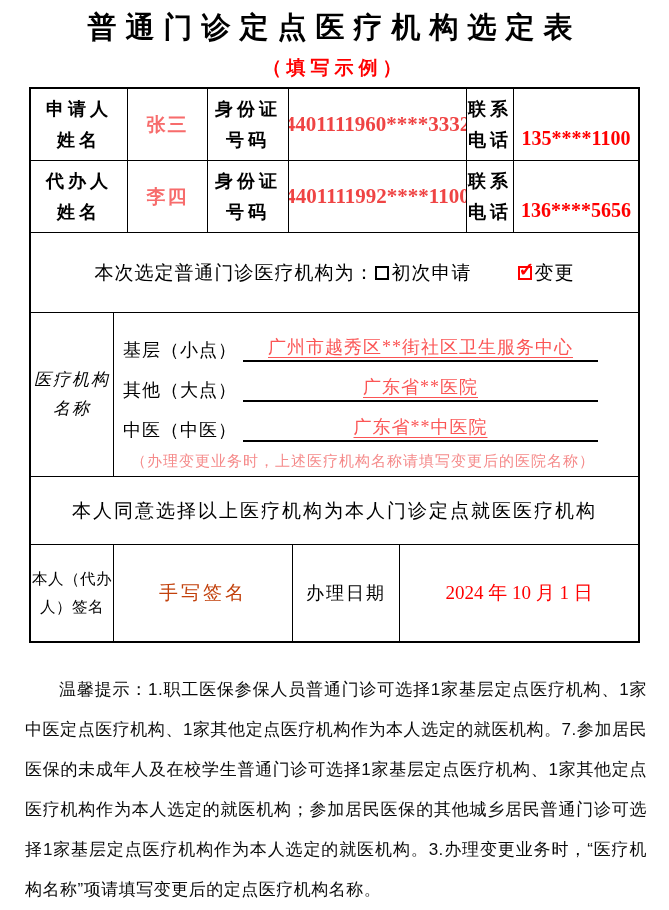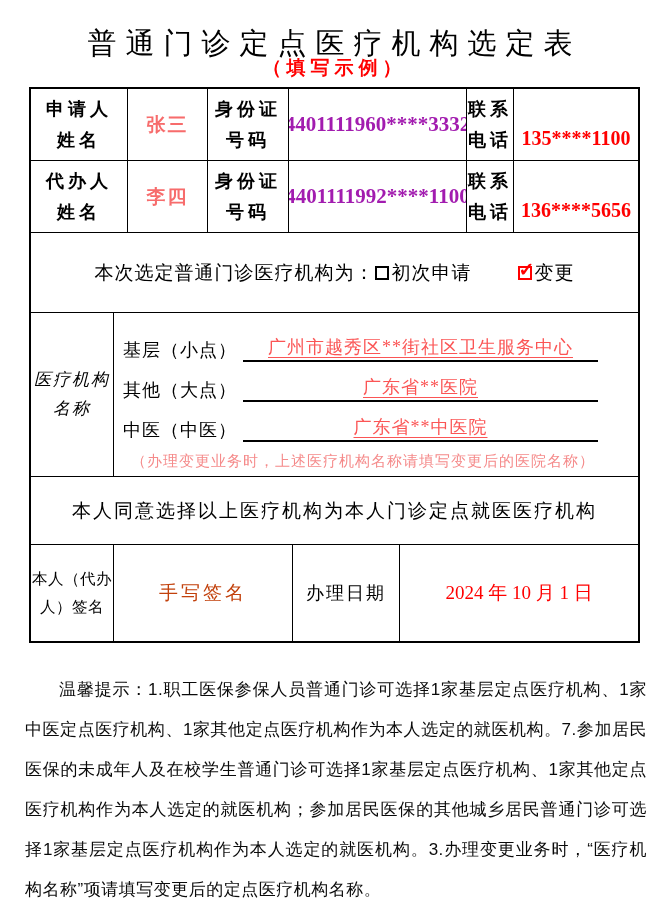--- a/index.html
+++ b/index.html
@@ -2,22 +2,22 @@
 <html><head>
 <meta charset="utf-8">
 <style>
   html,body { margin:0; padding:0; background:#ffffff; }
   .page {
     position:relative; width:669px; height:910px; background:#ffffff;
     font-family:"Liberation Serif", serif; color:#000; overflow:hidden;
   }
   
   .title {
-    position:absolute; top:24px; left:0; width:100%;
-    text-align:center; font-size:29px; font-weight:normal;
+    position:absolute; top:8px; left:0; width:100%;
+    text-align:center; font-size:29px; font-weight:bold;
     letter-spacing:9px; color:#000;
   }
   .subtitle {
     position:absolute; top:55px; left:0; width:100%;
     text-align:center; font-size:19px; font-weight:bold;
     letter-spacing:5px; color:#ff0000;
   }
   
   .form-table {
     position:absolute; left:29px; top:87px; width:611px;
@@ -44,21 +44,21 @@
   .c-idlabel{ width:81px; }
   .c-idval  { width:178px; }
   .c-phlabel{ width:47px;justify-content:center; }
   .c-phval  { flex:1; }
 
   .lbl { font-size:18px; line-height:1.7; letter-spacing:4px; }
   .lbl-3 { display:inline-block; width:68px; }   
   .lbl-2 { display:inline-block; width:46px; }   
 
   .hand-red { color:#f76c6c; font-size:19px; letter-spacing:2px; }
-  .id-red   { color:#a21caf; font-size:21px; white-space:nowrap; }
+  .id-red   { color:#ef4444; font-size:21px; white-space:nowrap; }
   .ph-red   { color:#ff0000; font-size:20px; white-space:nowrap;margin-top:28px; }
 
   
   .sel-cell { width:100%; font-size:19px; letter-spacing:1px; }
   .chk {
     display:inline-block; width:14px; height:14px; box-sizing:border-box;
     border:2px solid #000; vertical-align:-2px; margin-right:3px; position:relative;
   }
   .chk.checked { border-color:#ff0000; }
   .chk .tick {

